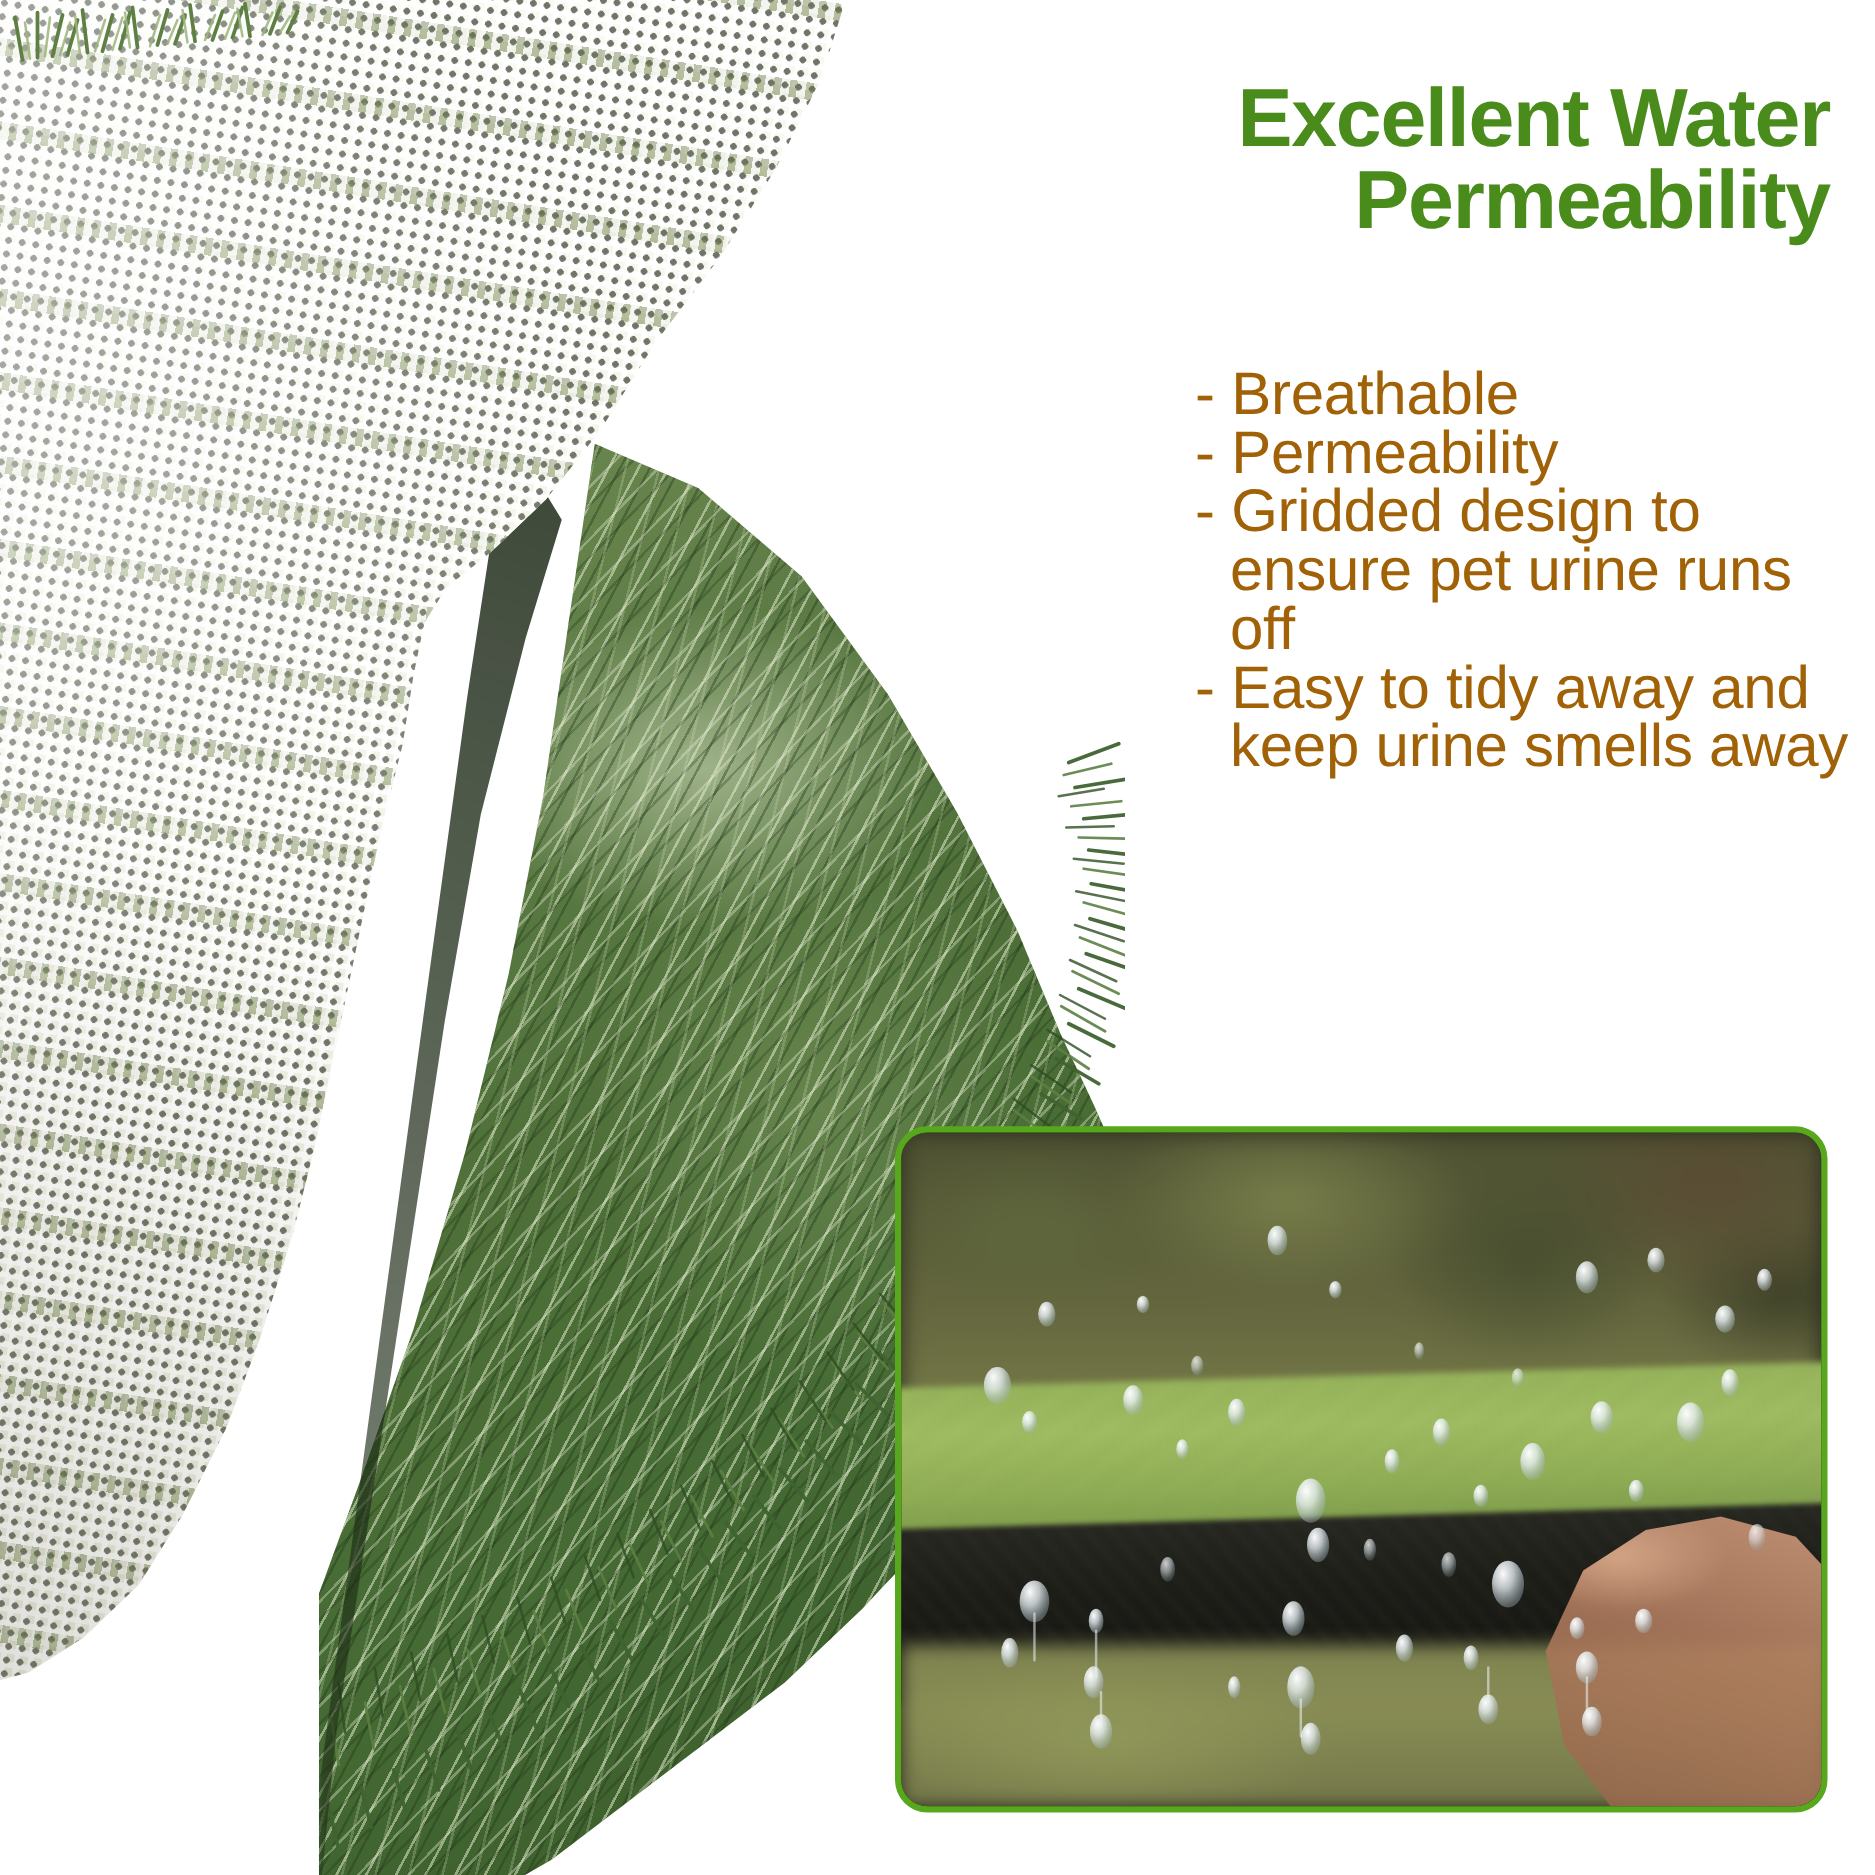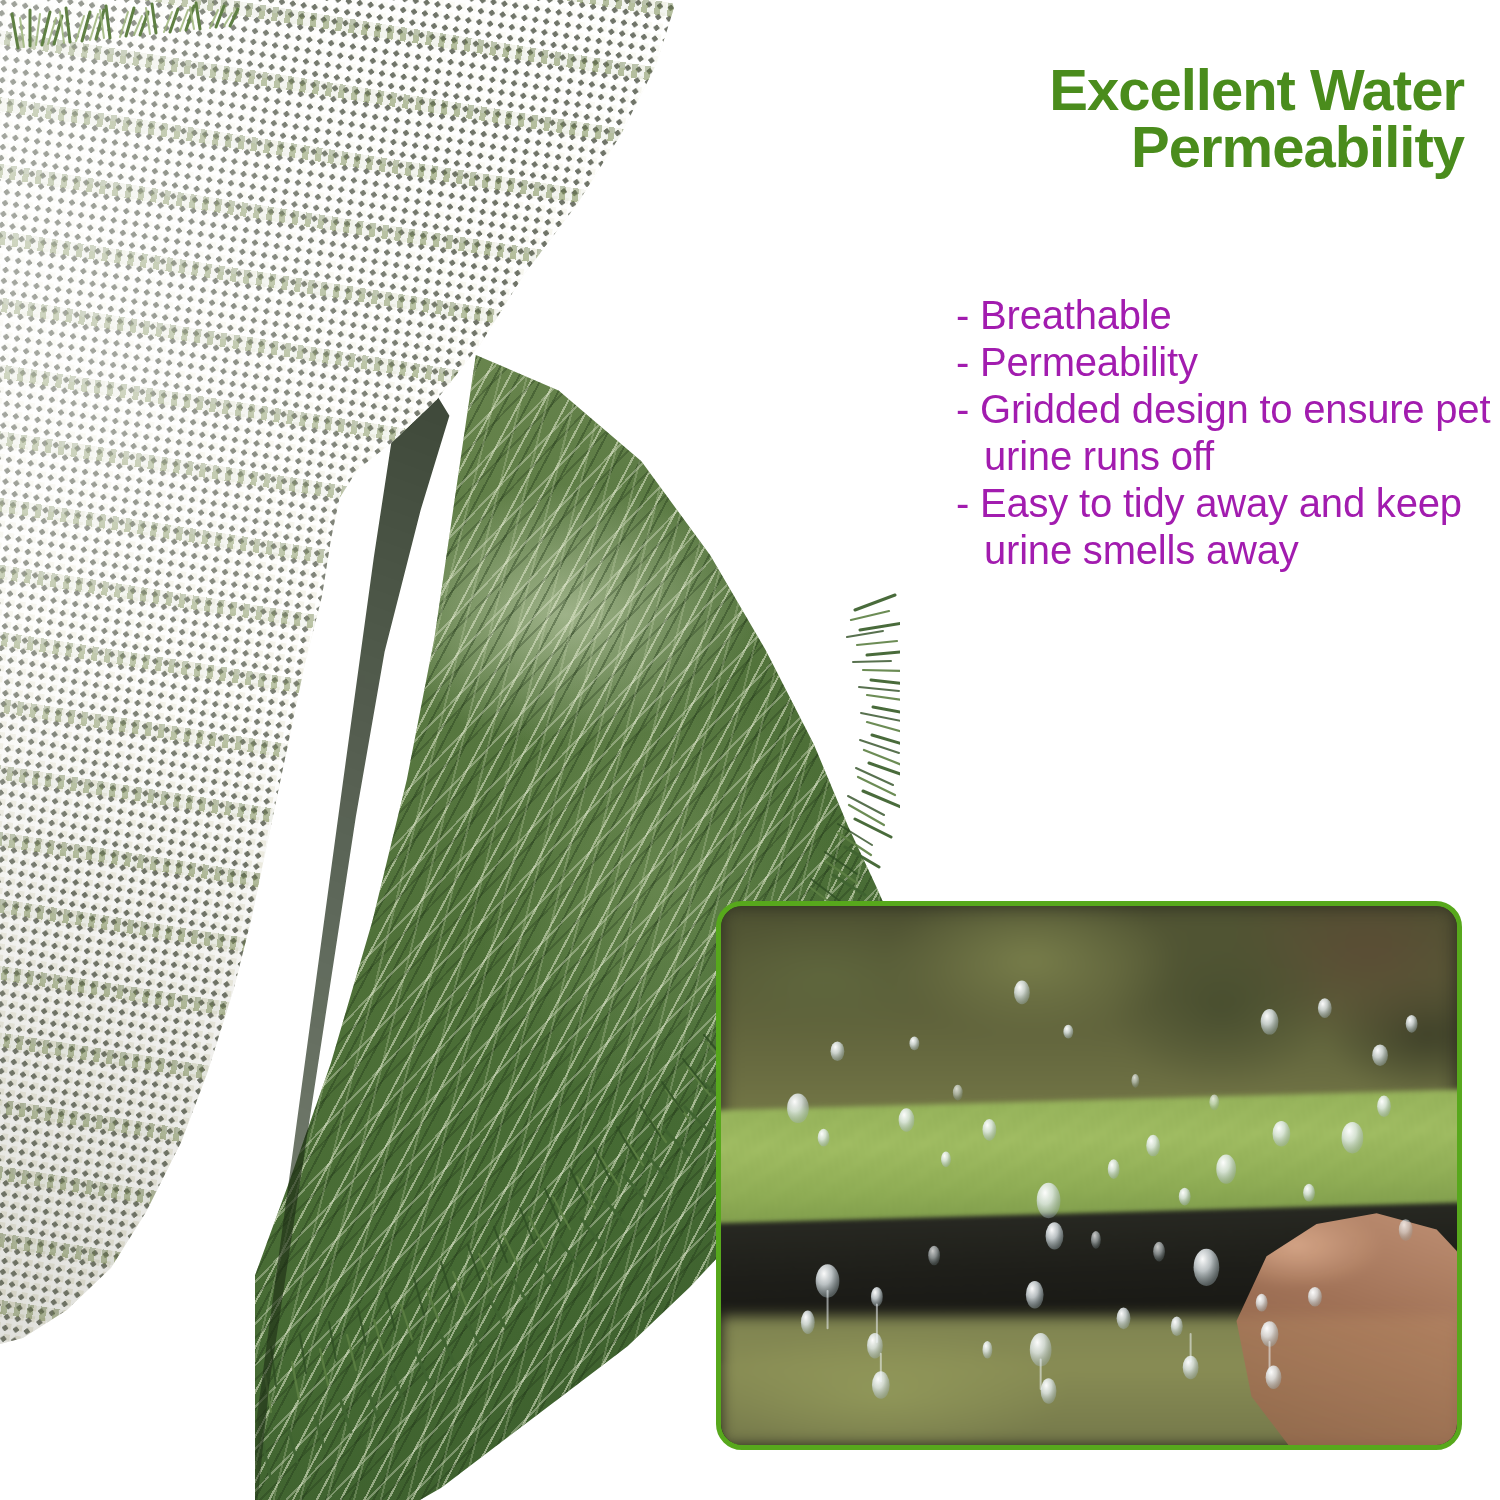--- a/index.html
+++ b/index.html
@@ -138,30 +138,30 @@
   .top-sprigs{position:absolute;left:0;top:0;width:330px;height:90px;}
   .top-sprigs svg{width:100%;height:100%;display:block;}
 
   
   .copy{
     position:absolute;left:900px;top:0;width:600px;height:880px;
   }
   .headline{
     position:absolute;right:36px;top:62px;width:560px;
     text-align:right;
-    font-size:58px;line-height:.98;
+    font-size:66px;line-height:.98;
     font-weight:700;
     letter-spacing:-1px;
     color:#4a8c1c;
     font-family:"Liberation Sans", sans-serif;
   }
   .bullets{
     position:absolute;left:56px;top:292px;width:540px;
-    font-size:40px;line-height:47px;
-    color:#a21caf;
+    font-size:48px;line-height:47px;
+    color:#a16207;
     font-weight:400;
     letter-spacing:-.2px;
   }
   .bullet{
     display:block;
     padding-left:28px;
     text-indent:-28px;
     margin:0 0 0 0;
   }
 

